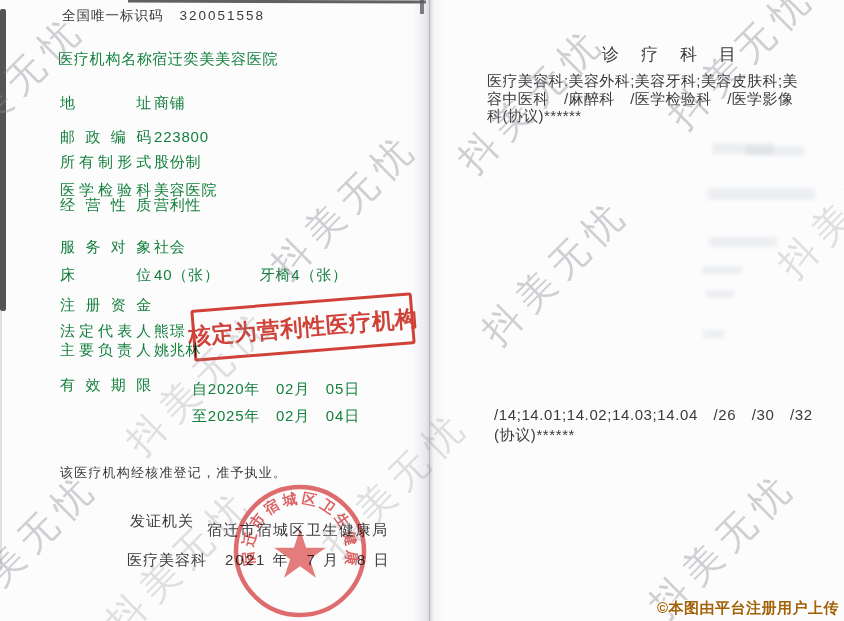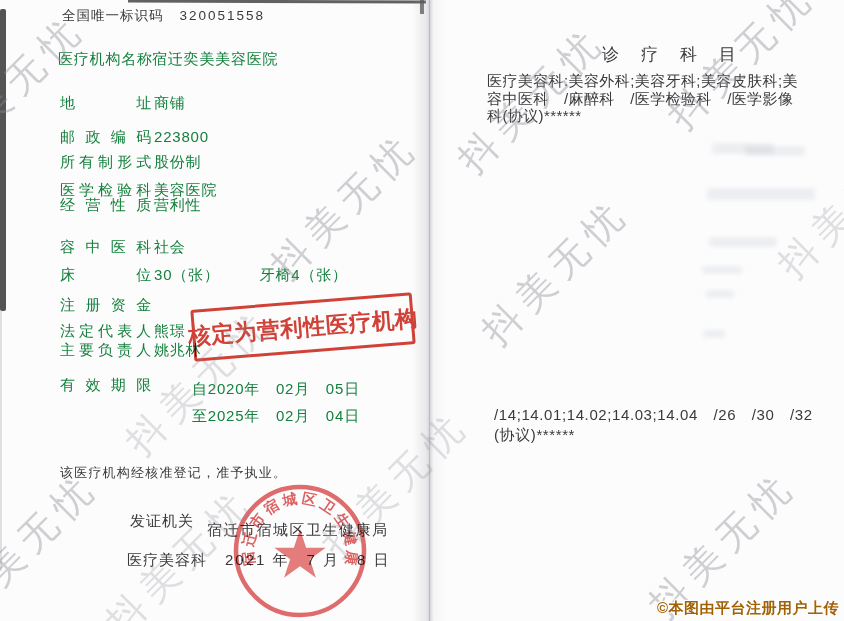--- a/index.html
+++ b/index.html
@@ -94,25 +94,25 @@
 
   <div class="row" style="left:60px;top:181px;">
     <span class="lbl">医学检验科</span><span class="val">美容医院</span>
   </div>
 
   <div class="row" style="left:60px;top:196px;">
     <span class="lbl">经营性质</span><span class="val">营利性</span>
   </div>
 
   <div class="row" style="left:60px;top:238px;">
-    <span class="lbl">容中医科</span><span class="val">社会</span>
+    <span class="lbl">服务对象</span><span class="val">社会</span>
   </div>
 
   <div class="row" style="left:60px;top:266px;">
-    <span class="lbl">床位</span><span class="val">30（张）</span><span class="val" style="margin-left:40px;">牙椅4（张）</span>
+    <span class="lbl">床位</span><span class="val">40（张）</span><span class="val" style="margin-left:40px;">牙椅4（张）</span>
   </div>
 
   <div class="row" style="left:60px;top:296px;">
     <span class="lbl">注册资金</span><span class="val"></span>
   </div>
 
   <div class="row" style="left:60px;top:322px;">
     <span class="lbl">法定代表人</span><span class="val">熊璟</span>
   </div>
 

